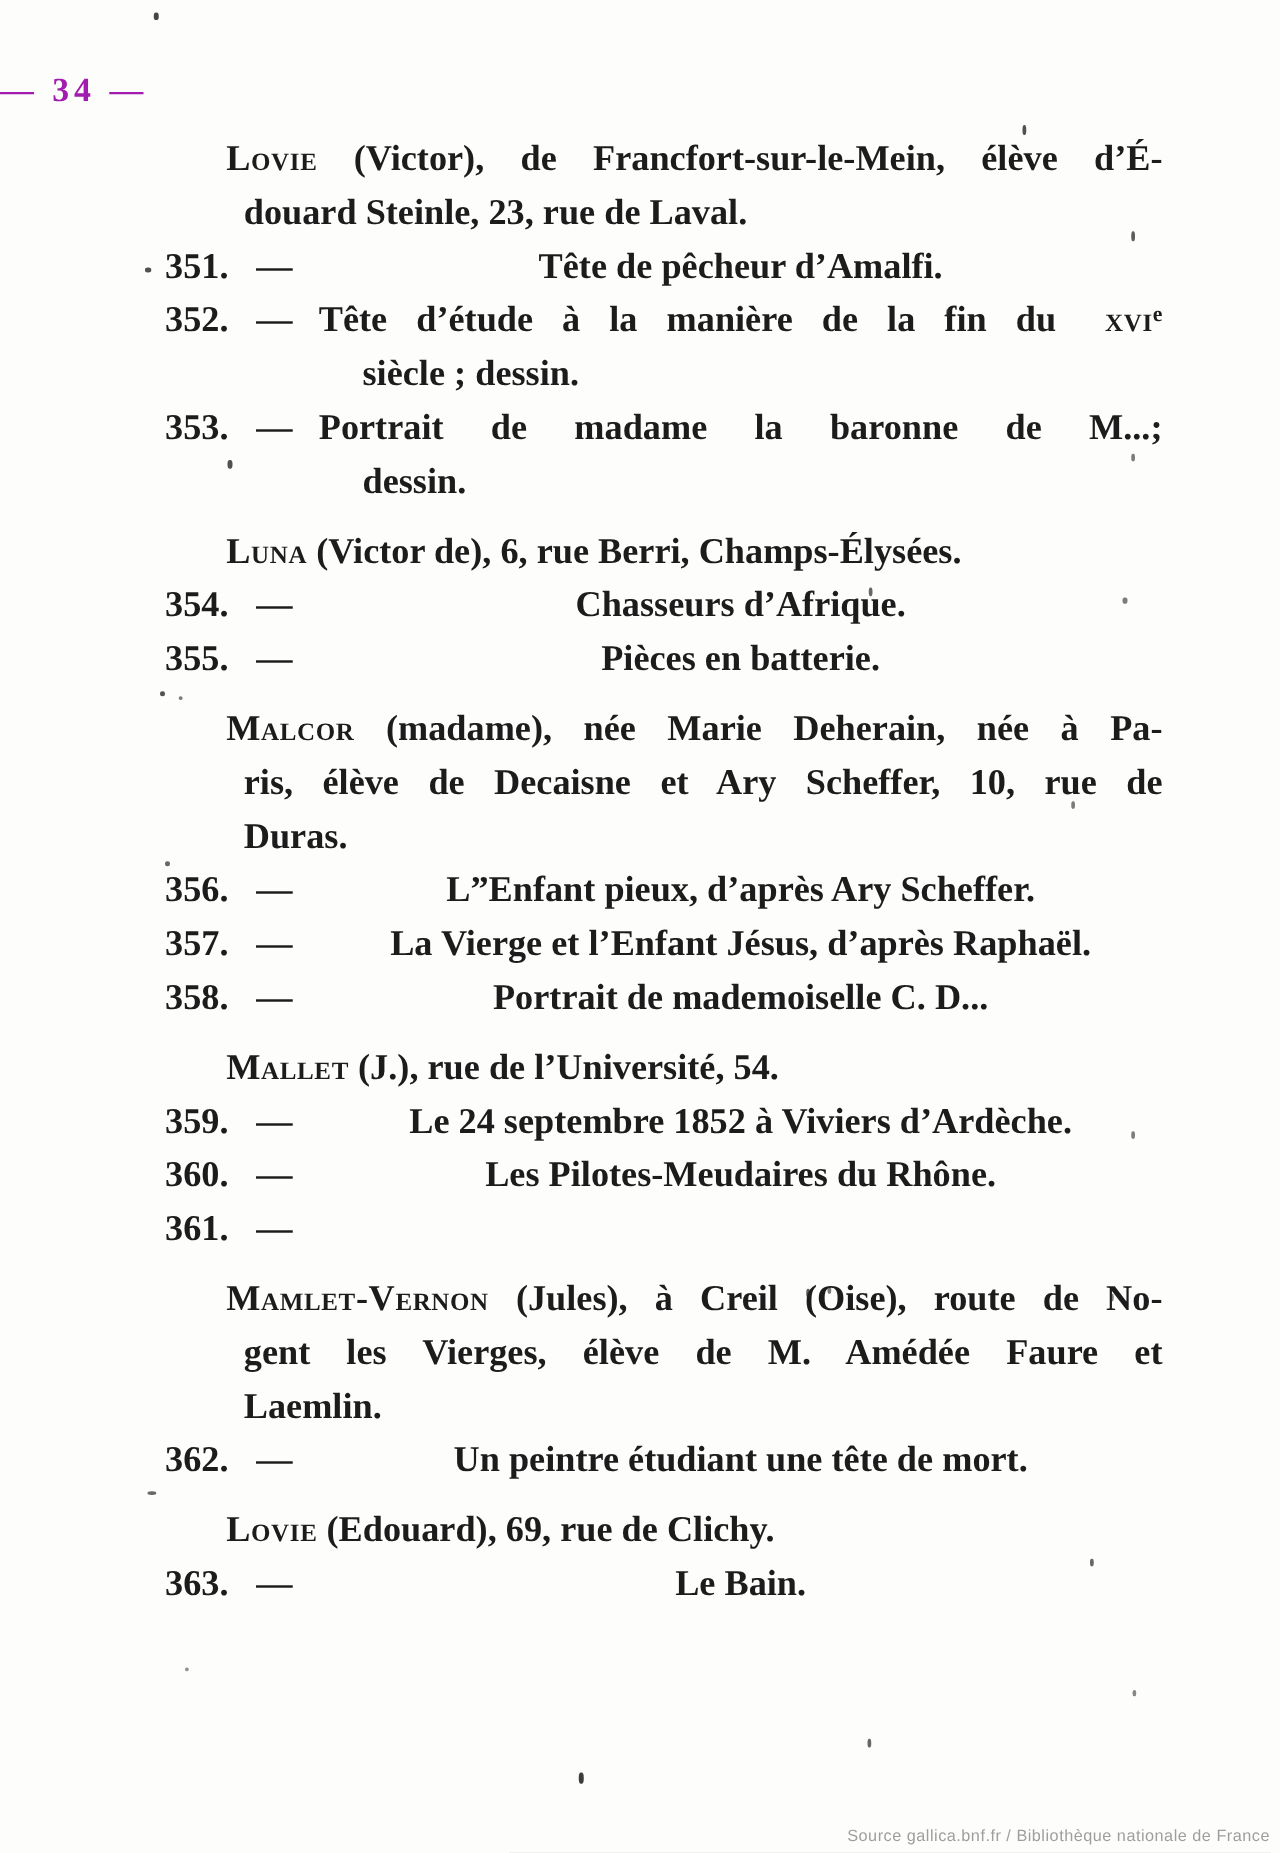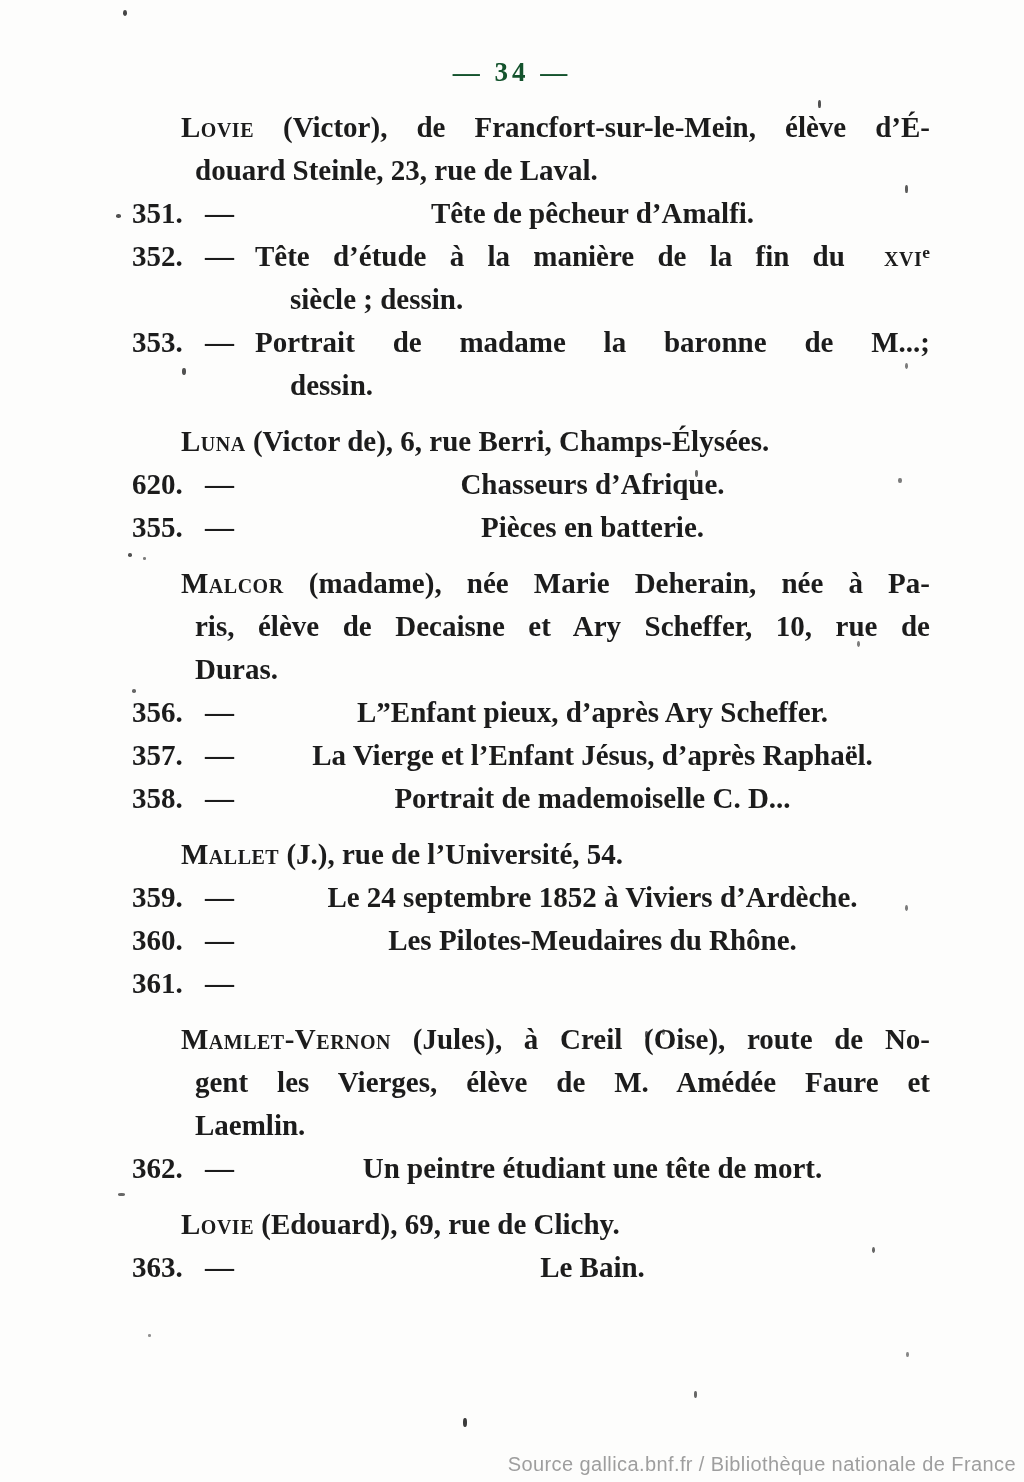--- a/index.html
+++ b/index.html
@@ -10,25 +10,24 @@
     background: #fdfdfc;
     overflow: hidden;
     font-family: "Liberation Serif", "DejaVu Serif", serif;
     color: #1c1c1c;
   }
   .page-number {
     position: absolute;
     top: 57px;
     left: 0;
     width: 100%;
-    text-align: center;
     font-size: 27px;
     font-weight: 700;
     letter-spacing: 4px;
-    color: #14532d;
+    color: #a21caf;
   }
   .content {
     position: absolute;
     left: 132px;
     top: 106px;
     width: 798px;
     font-size: 29px;
     font-weight: 700;
     line-height: 43px;
     text-rendering: optimizeLegibility;
@@ -44,21 +43,21 @@
   .wtext { flex: 1 1 auto; min-width: 0; text-align: center; }
   .work-cont { padding-left: 158px; }
   .just { text-align: justify; text-align-last: justify; }
   .sc { font-variant: small-caps; letter-spacing: 0.5px; margin-left: 16px; }
   sup.sup { font-size: 0.6em; line-height: 0; vertical-align: 0.45em; }
   .footer {
     position: absolute;
     right: 8px;
     bottom: 6px;
     font-family: "Liberation Sans", "DejaVu Sans", sans-serif;
-    font-size: 20px;
+    font-size: 13px;
     font-weight: 400;
     letter-spacing: 0.4px;
     color: #9e9e9e;
   }
   .speck {
     position: absolute;
     background: #262626;
     border-radius: 45%;
   }
 </style>
@@ -86,21 +85,21 @@
         <div class="work-row">
           <span class="wnum">353.</span>
           <span class="wdash">—</span>
           <span class="wtext just"><span>Portrait  de  madame  la  baronne  de  M...;</span></span>
         </div>
         <div class="line work-cont"><span>dessin.</span></div>
       </div>
       <div class="entry">
         <div class="line artist-first"><span class="sc">Luna</span><span> (Victor de), 6, rue Berri, Champs-Élysées.</span></div>
         <div class="work-row">
-          <span class="wnum">620.</span>
+          <span class="wnum">354.</span>
           <span class="wdash">—</span>
           <span class="wtext"><span>Chasseurs d’Afrique.</span></span>
         </div>
         <div class="work-row">
           <span class="wnum">355.</span>
           <span class="wdash">—</span>
           <span class="wtext"><span>Pièces en batterie.</span></span>
         </div>
       </div>
       <div class="entry">

